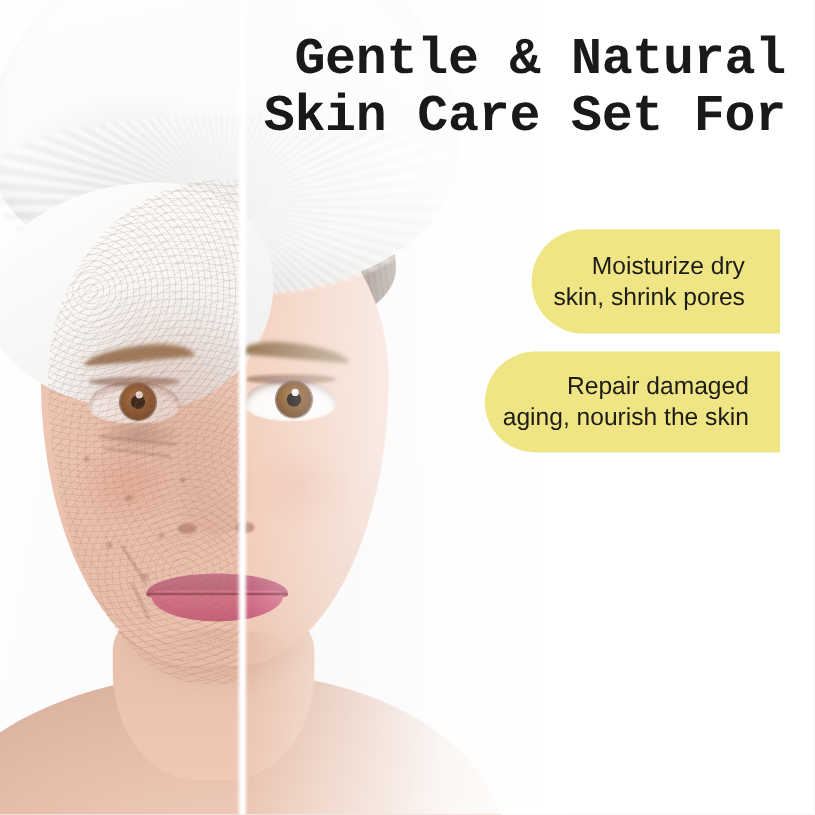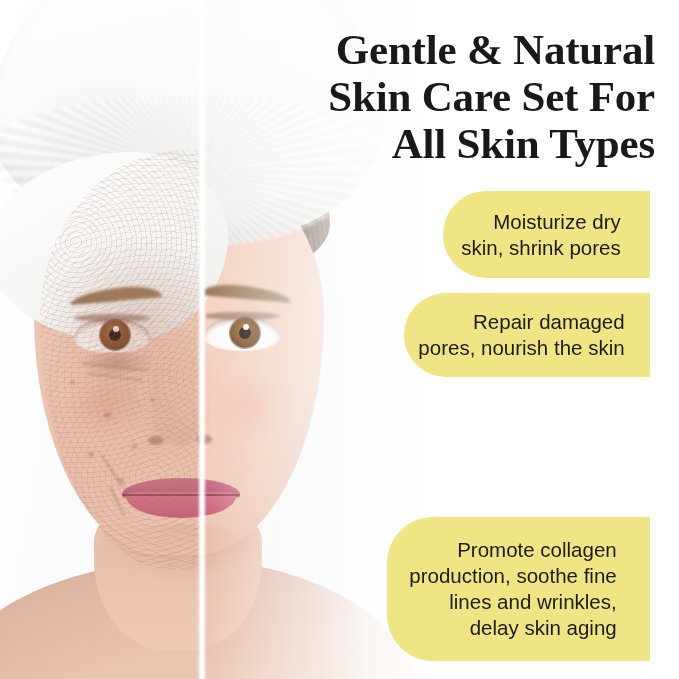--- a/index.html
+++ b/index.html
@@ -265,21 +265,21 @@
     background: linear-gradient(90deg, rgba(255,255,255,0) 0%, rgba(255,255,255,0.35) 12%, rgba(255,255,255,0.88) 34%, #ffffff 52%, #ffffff 100%);
   }
 
   
   .headline {
     position: absolute;
     right: 24px;
     top: 26px;
     width: 470px;
     text-align: right;
-    font-family: Liberation Serif, serif;
+    font-family: Liberation Mono, monospace;
     font-weight: 700;
     font-size: 43px;
     line-height: 47px;
     letter-spacing: -0.2px;
     color: #191919;
     text-shadow: 0 0 7px rgba(255,255,255,.95), 0 0 14px rgba(255,255,255,.9), 0 0 3px rgba(255,255,255,1);
   }
   .headline .hl-line { display: block; white-space: nowrap; }
 
   
@@ -376,33 +376,26 @@
       <div class="wrinkle" style="left:70px;top:300px;width:48px;transform:rotate(-4deg);"></div>
     </div>
 
     <div class="split-line"></div>
     <div class="right-fade"></div>
   </div>
 
   <h1 class="headline">
     <span class="hl-line">Gentle &amp; Natural</span>
     <span class="hl-line">Skin Care Set For</span>
-    <span class="hl-line">All Skin Types</span>
   </h1>
 
   <div class="pills">
     <div class="pill pill-1">
       <span class="pill-text">Moisturize dry
 skin, shrink pores</span>
     </div>
     <div class="pill pill-2">
       <span class="pill-text">Repair damaged
-pores, nourish the skin</span>
-    </div>
-    <div class="pill pill-4">
-      <span class="pill-text">Promote collagen
-production, soothe fine
-lines and wrinkles,
-delay skin aging</span>
+aging, nourish the skin</span>
     </div>
   </div>
 
 </div>
 
 </body></html>

